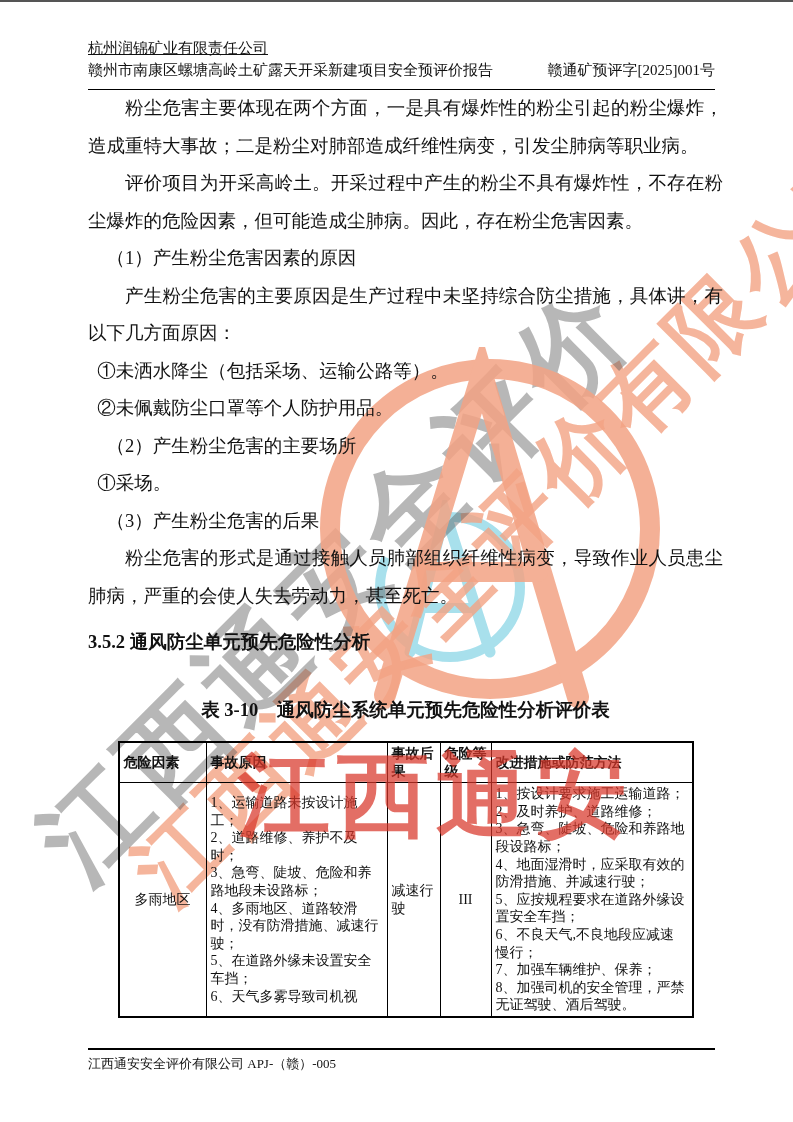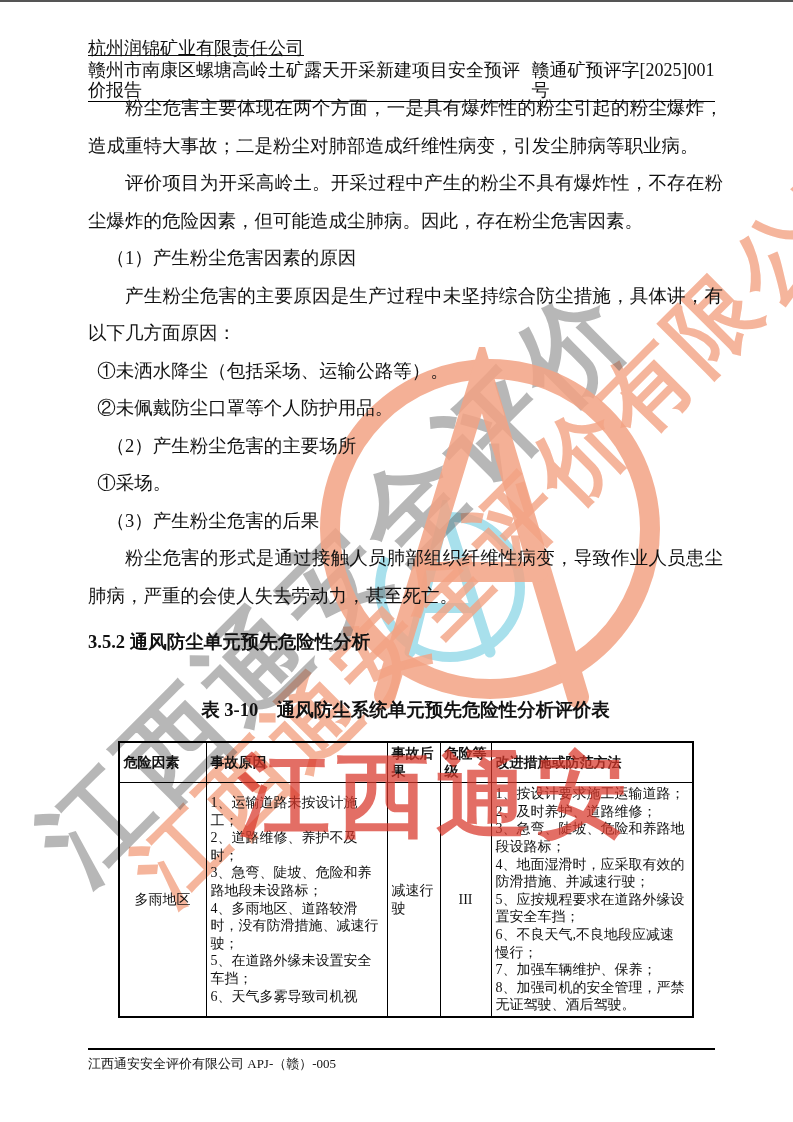--- a/index.html
+++ b/index.html
@@ -7,24 +7,24 @@
     position:relative;
     width:793px;height:1122px;
     margin:0 auto;
     background:#ffffff;
     border-top:2px solid #555;
     overflow:hidden;
     font-family:"Liberation Serif","DejaVu Serif",serif;
     color:#111;
   }
   
-  .header{position:absolute;left:88px;right:78px;top:36px;font-size:18px;line-height:20px;}
+  .header{position:absolute;left:88px;right:78px;top:36px;font-size:15px;line-height:20px;}
   .header .line1{display:inline-block;text-decoration:underline;}
   .header .line2{display:flex;justify-content:space-between;align-items:flex-end;
-                 border-bottom:1.5px solid #000;padding-bottom:1px;margin-top:2px;}
+                 border-bottom:1.5px solid #000;padding-bottom:9px;margin-top:2px;}
   
   .bodytext{position:absolute;left:88px;right:70px;top:88px;}
   .bodytext p{margin:0;font-size:18.5px;line-height:37.5px;text-align:justify;}
   .ind2{text-indent:2em;}
   .ind1{text-indent:1em;}
   .ind05{text-indent:.5em;}
   .section-heading{margin-top:9px !important;font-weight:bold;font-size:19px;line-height:28px;text-indent:0;}
   .table-caption{margin-top:30px !important;font-weight:bold;font-size:16px;line-height:24px;
                  text-align:center !important;text-indent:0;}
   

